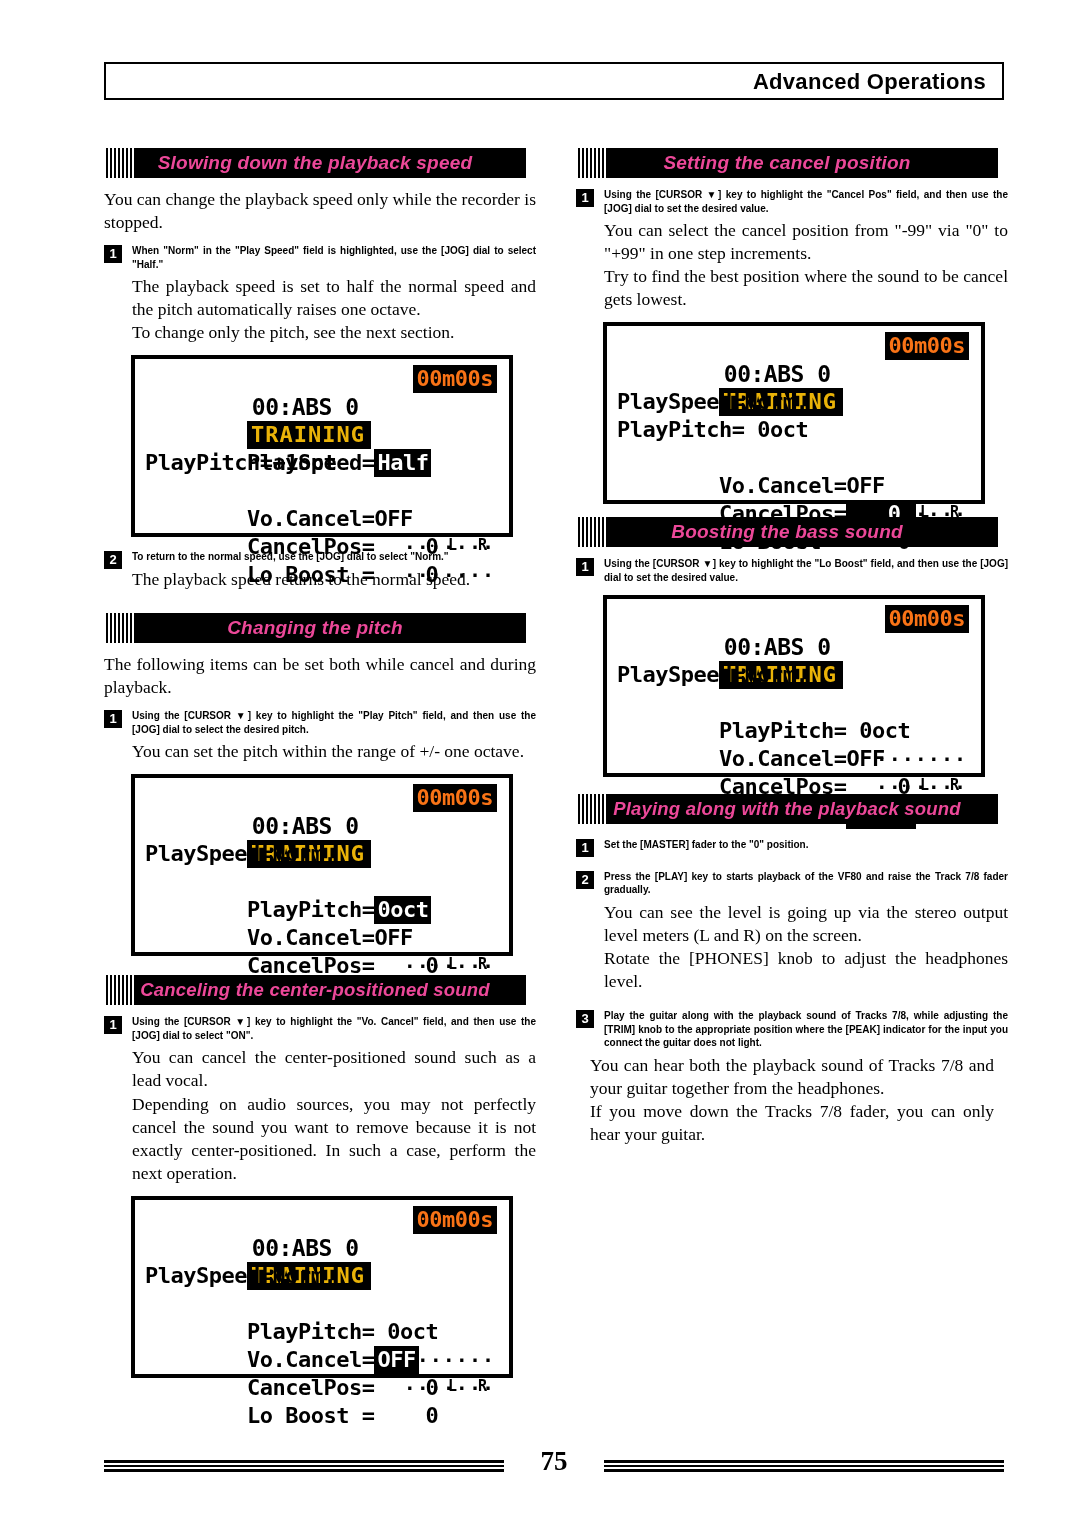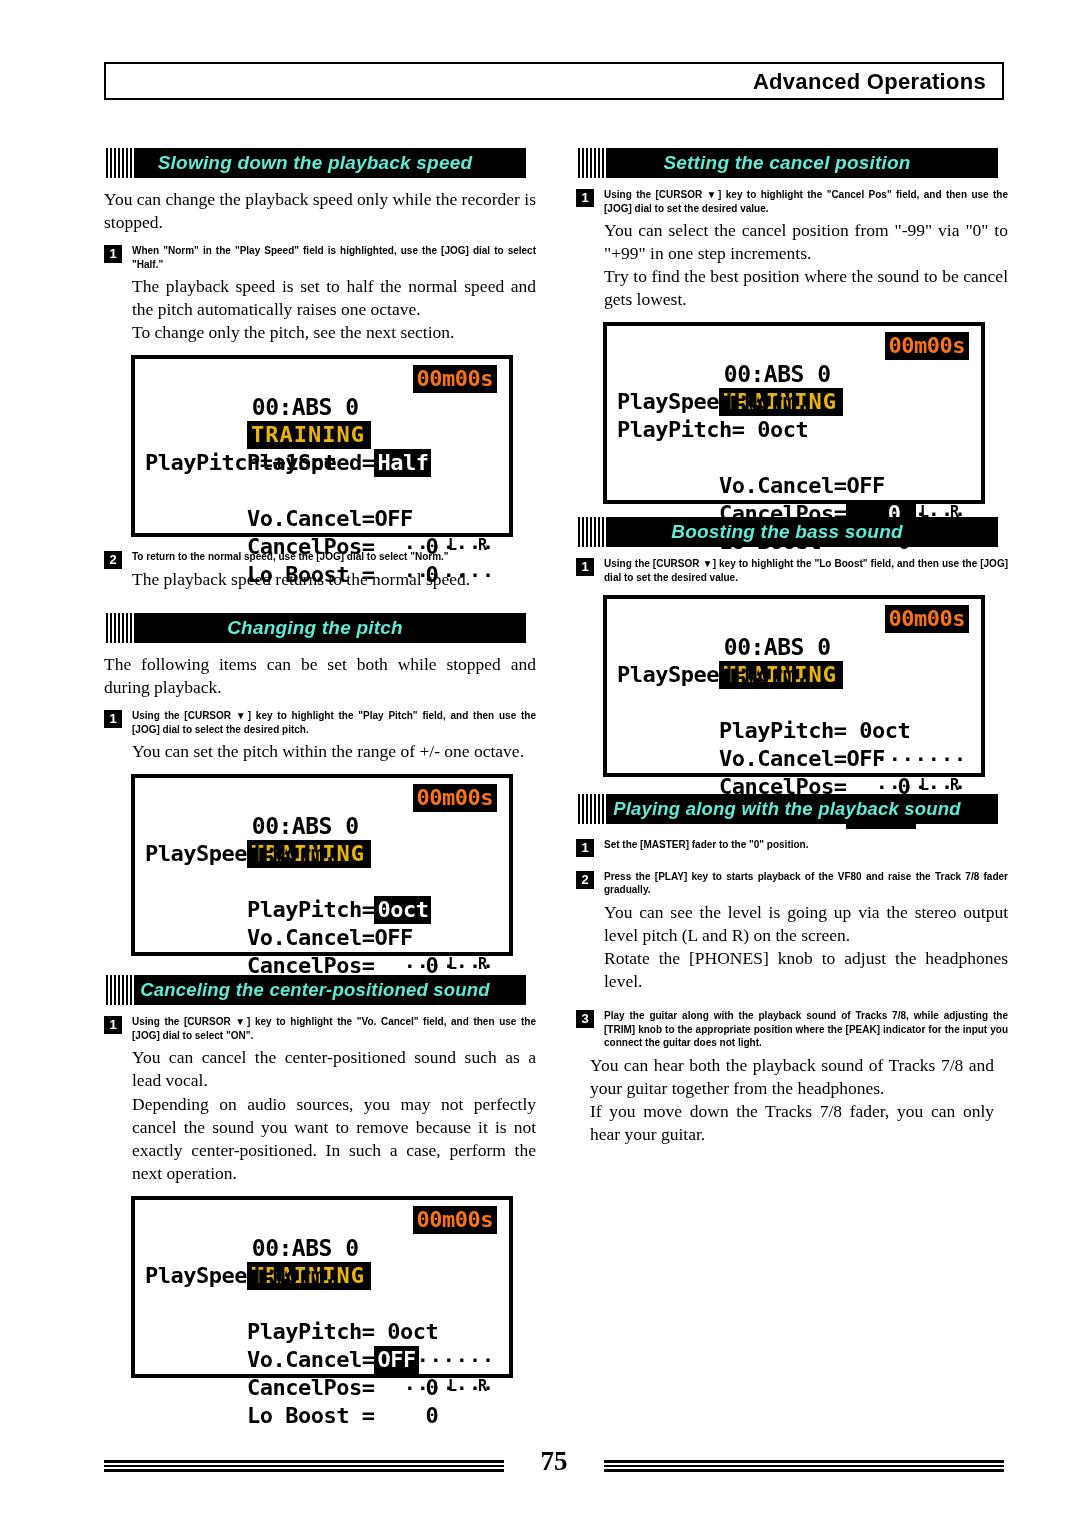--- a/index.html
+++ b/index.html
@@ -72,21 +72,21 @@
     right: 0; top: 0; bottom: 0;
     width: 10px;
     background: #fff;
   }
   .banner .btxt {
     position: absolute;
     left: 0; right: 0; top: 0; bottom: 0;
     display: flex;
     align-items: center;
     justify-content: center;
-    color: #5eead4;
+    color: #ec4899;
     font-family: "Liberation Sans", sans-serif;
     font-style: italic;
     font-weight: bold;
     font-size: 19px;
     letter-spacing: 0.2px;
     padding-right: 10px;
     box-sizing: border-box;
     z-index: 2;
   }
   .banner.wide .btxt { font-size: 18.5px; }
@@ -271,21 +271,21 @@
 
     <div class="step">
       <span class="num">2</span>
       <span class="stxt">To return to the normal speed, use the [JOG] dial to select "Norm."</span>
     </div>
     <div class="body-text indent" style="white-space: pre-line;">The playback speed returns to the normal speed.</div>
 
     <div class="banner" style="margin-top:22px;">
       <div class="btxt">Changing the pitch</div>
     </div>
-    <div class="body-text">The following items can be set both while stopped and during playback.</div>
+    <div class="body-text">The following items can be set both while cancel and during playback.</div>
 
     <div class="step">
       <span class="num">1</span>
       <span class="stxt">Using the [CURSOR ▼] key to highlight the "Play Pitch" field, and then use the [JOG] dial to select the desired pitch.</span>
     </div>
     <div class="body-text indent" style="white-space: pre-line;">You can set the pitch within the range of +/- one octave.</div>
 
     <div class="lcd">
       <div class="lcd-row r1">
         <span>00:ABS 0</span>
@@ -428,21 +428,21 @@
 
     <div class="step" style="margin-top:14px;">
       <span class="num">1</span>
       <span class="stxt">Set the [MASTER] fader to the "0" position.</span>
     </div>
 
     <div class="step" style="margin-top:18px;">
       <span class="num">2</span>
       <span class="stxt">Press the [PLAY] key to starts playback of the VF80 and raise the Track 7/8 fader gradually.</span>
     </div>
-    <div class="body-text indent" style="white-space: pre-line;">You can see the level is going up via the stereo output level pitch (L and R) on the screen.
+    <div class="body-text indent" style="white-space: pre-line;">You can see the level is going up via the stereo output level meters (L and R) on the screen.
 Rotate the [PHONES] knob to adjust the headphones level.</div>
 
     <div class="step" style="margin-top:16px;">
       <span class="num">3</span>
       <span class="stxt">Play the guitar along with the playback sound of Tracks 7/8, while adjusting the [TRIM] knob to the appropriate position where the [PEAK] indicator for the input you connect the guitar does not light.</span>
     </div>
     <div class="body-text indent" style="white-space: pre-line; margin-left: 14px;">You can hear both the playback sound of Tracks 7/8 and your guitar together from the headphones.
 If you move down the Tracks 7/8 fader, you can only hear your guitar.</div>
 
   </div>

